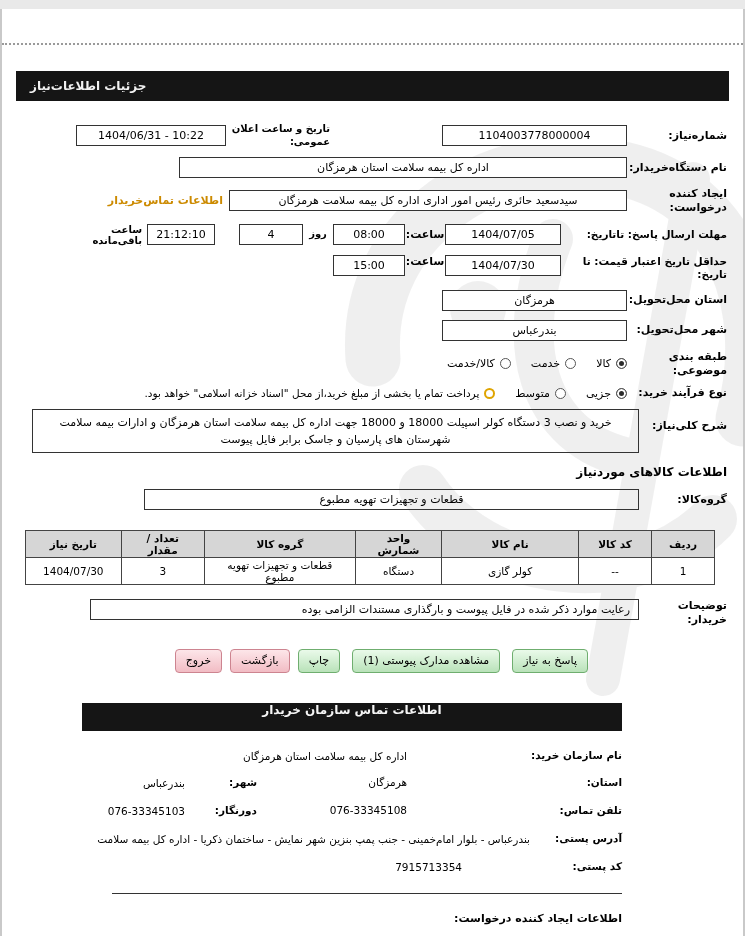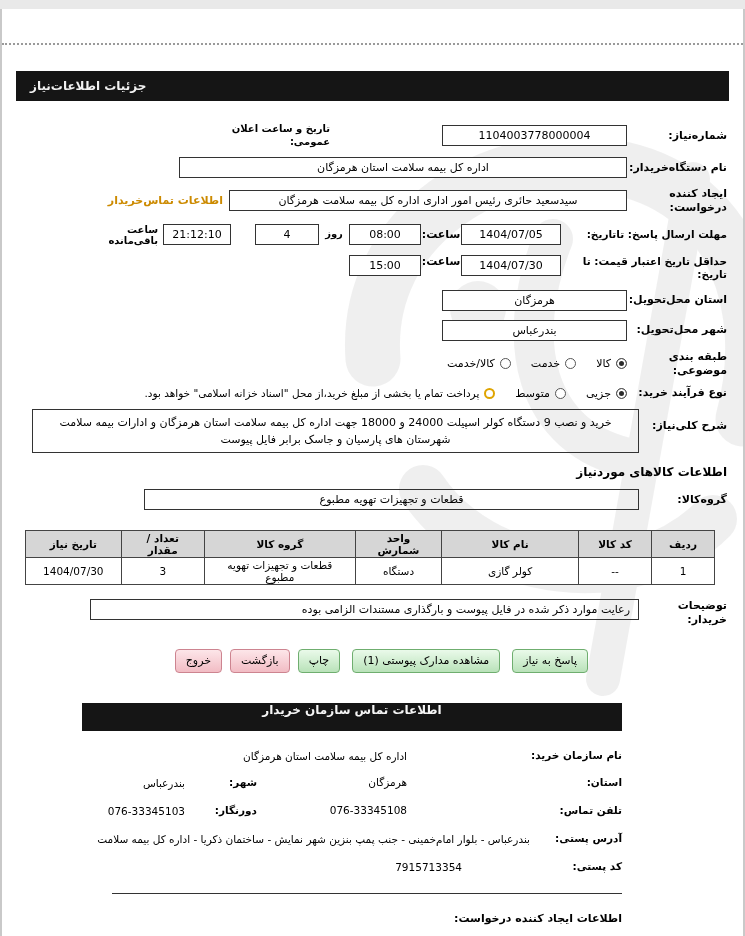--- a/index.html
+++ b/index.html
@@ -22,21 +22,21 @@
   .frow { display:flex; align-items:center; margin-bottom:9px; }
   .frow.top { align-items:flex-start; }
   .lbl { font-weight:bold; text-align:right; line-height:1.25; }
   .inp {
     border:1px solid #333; background:#fff; height:21px;
     display:flex; align-items:center; justify-content:center;
     font-size:11px; overflow:hidden; white-space:nowrap;
   }
   .ltr { direction:ltr; unicode-bidi:isolate; display:inline-block; }
   .w100{width:100px;} .w104{width:104px; font-size:10px;} .w150{width:150px;}
-  .w166{width:166px; font-size:10.5px;} .w112{width:100px;text-align:center;} .w40{width:40px;}
+  .w166{width:166px; font-size:10.5px;} .w112{width:116px;text-align:center;} .w40{width:40px;}
   .w72{width:72px;} .w30{width:30px;} .w64{width:64px;} .w68{width:68px;}
   .w88{width:88px;} .w185{width:185px;} .w448{width:448px;} .w398{width:398px;}
   .sp112{width:112px;} .sp24{width:24px;}
   .rem-lbl { width:82px; font-size:10px; font-weight:bold; text-align:right; padding-right:5px; }
   .link { color:#cc8a00; font-weight:bold; font-size:11px; margin-right:6px; cursor:pointer; white-space:nowrap; }
   .radio { width:11px; height:11px; min-width:11px; border:1px solid #555; border-radius:50%; background:#fff; display:inline-block; margin-left:5px; }
   .radio.sel { background:#2a2a2a; box-shadow:inset 0 0 0 2px #fff; }
   .radio.gold { border:2px solid #dfa400; width:11px; height:11px; }
   .rgroup { display:flex; align-items:center; margin-left:20px; white-space:nowrap; }
   .bigbox {
@@ -98,20 +98,23 @@
 
     <div class="form">
 
       <div class="frow">
         <div class="lbl w100">شماره‌نیاز:</div>
         <div class="inp w185">
             <span class="ltr">1104003778000004</span>
           </div>
         <div class="sp112"></div>
         <div class="lbl w104">تاریخ و ساعت اعلان عمومی:</div>
+        <div class="inp w150">
+            <span class="ltr">1404/06/31 - 10:22</span>
+          </div>
       </div>
 
       <div class="frow">
         <div class="lbl w100">نام دستگاه‌خریدار:</div>
         <div class="inp w448">اداره کل بیمه سلامت استان هرمزگان</div>
       </div>
 
       <div class="frow">
         <div class="lbl w100">ایجاد کننده درخواست:</div>
         <div class="inp w398">سیدسعید حائری رئیس امور اداری اداره کل بیمه سلامت هرمزگان</div>
@@ -186,21 +189,21 @@
           <span>متوسط</span>
         </div>
         <div class="rgroup" style="white-space:normal; font-size:10.5px;">
           <span class="radio gold"></span>
           <span>پرداخت تمام یا بخشی از مبلغ خرید،از محل "اسناد خزانه اسلامی" خواهد بود.</span>
         </div>
       </div>
 
       <div class="frow top">
         <div class="lbl w88" style="padding-top:10px;">شرح کلی‌نیاز:</div>
-        <div class="bigbox">خرید و نصب 9 دستگاه کولر اسپیلت 24000 و 18000 جهت اداره کل بیمه سلامت استان هرمزگان و ادارات بیمه سلامت شهرستان های پارسیان و جاسک برابر فایل پیوست</div>
+        <div class="bigbox">خرید و نصب 3 دستگاه کولر اسپیلت 18000 و 18000 جهت اداره کل بیمه سلامت استان هرمزگان و ادارات بیمه سلامت شهرستان های پارسیان و جاسک برابر فایل پیوست</div>
       </div>
 
       <div class="section-title">اطلاعات کالاهای موردنیاز</div>
 
       <div class="frow">
         <div class="lbl w88">گروه‌کالا:</div>
         <div class="groupbox">قطعات و تجهیزات تهویه  مطبوع</div>
       </div>
 
       <table class="goods">

